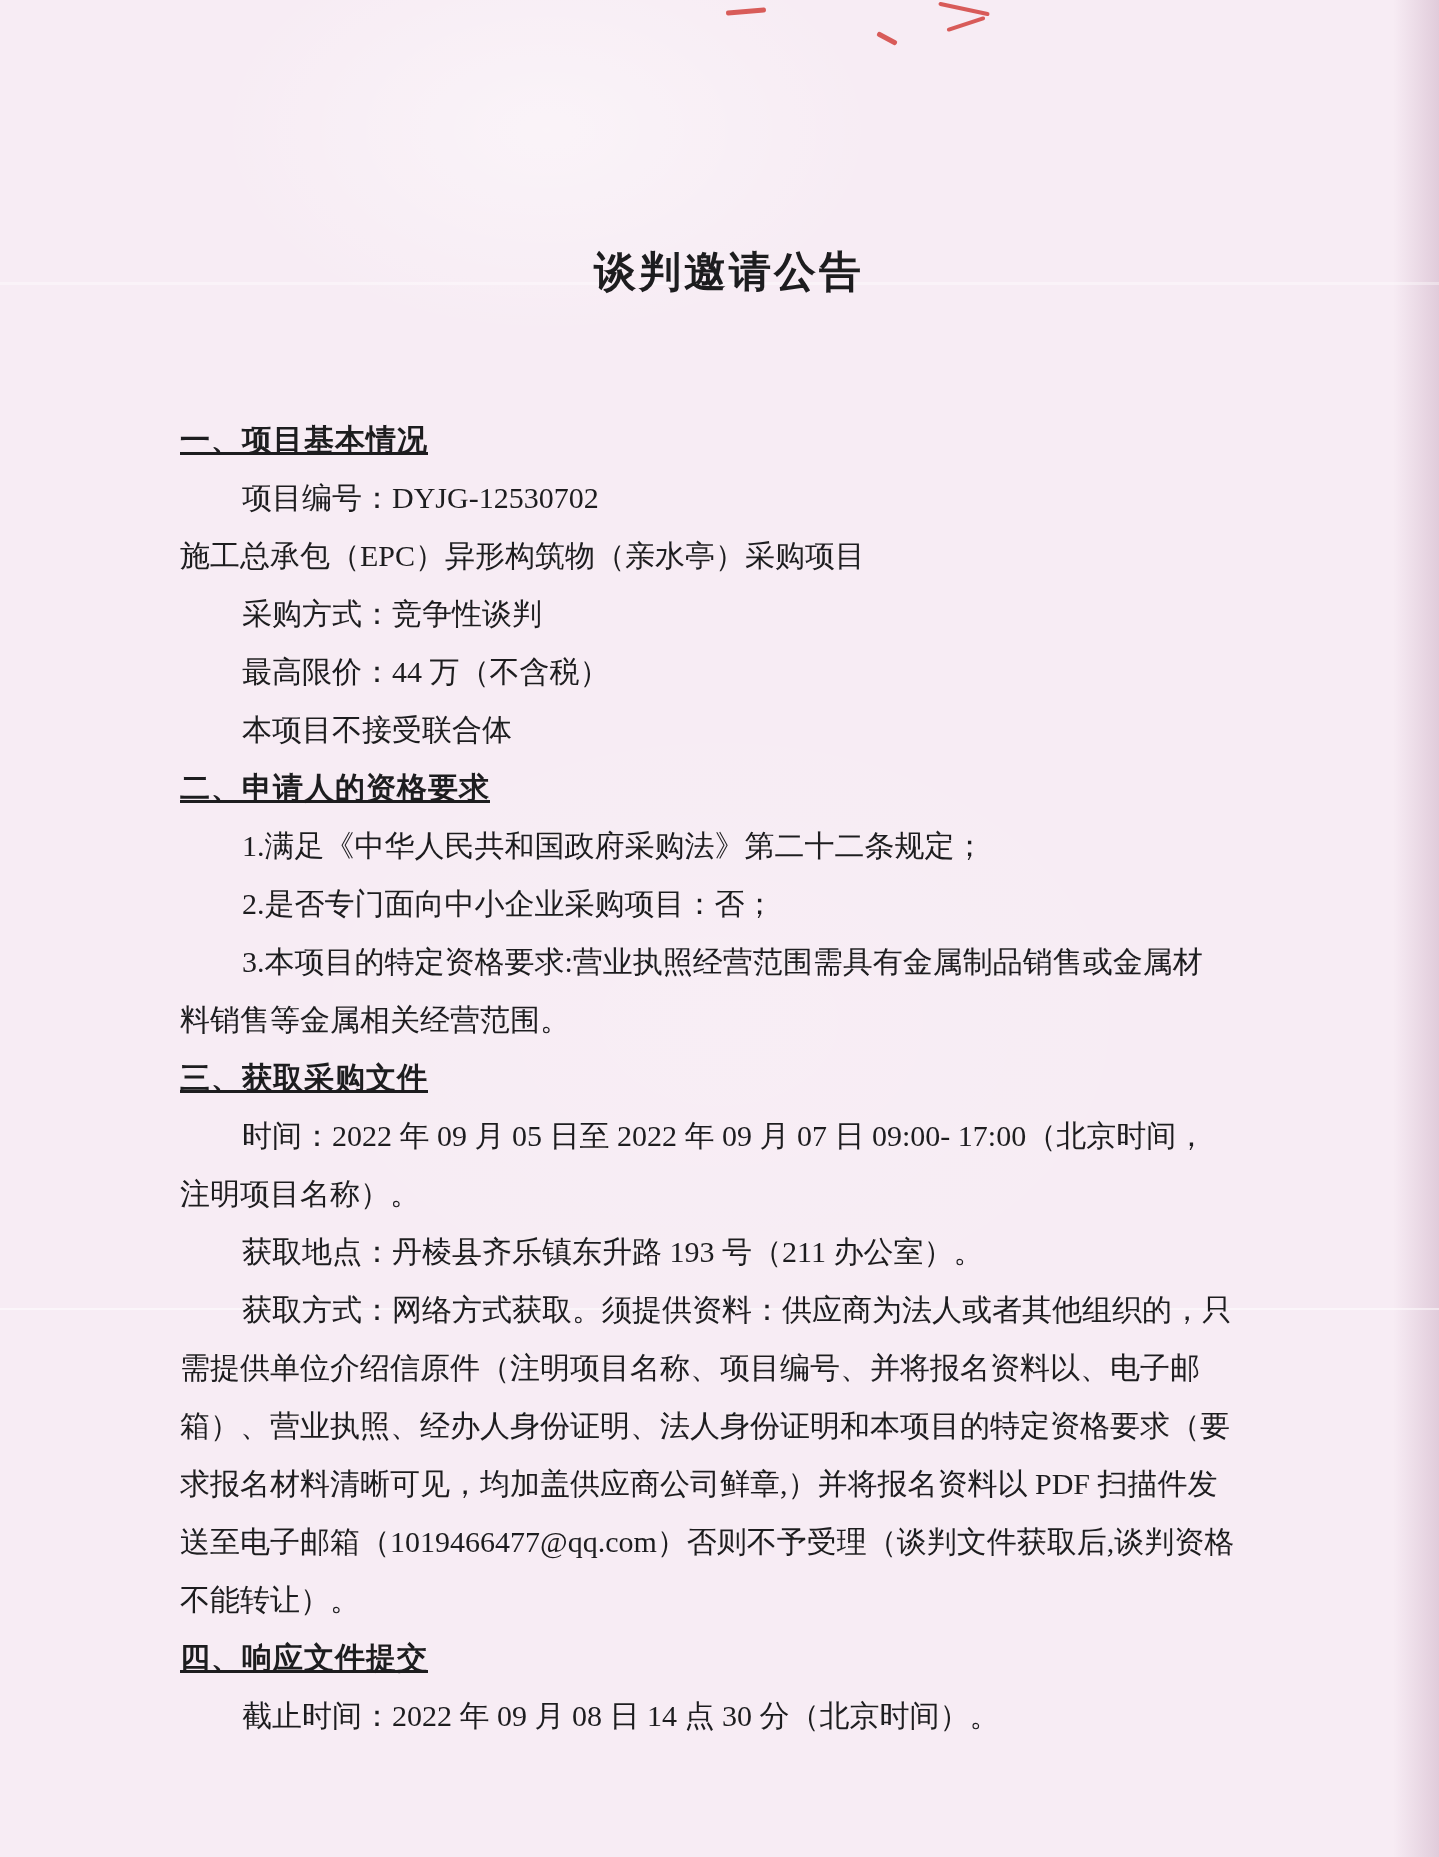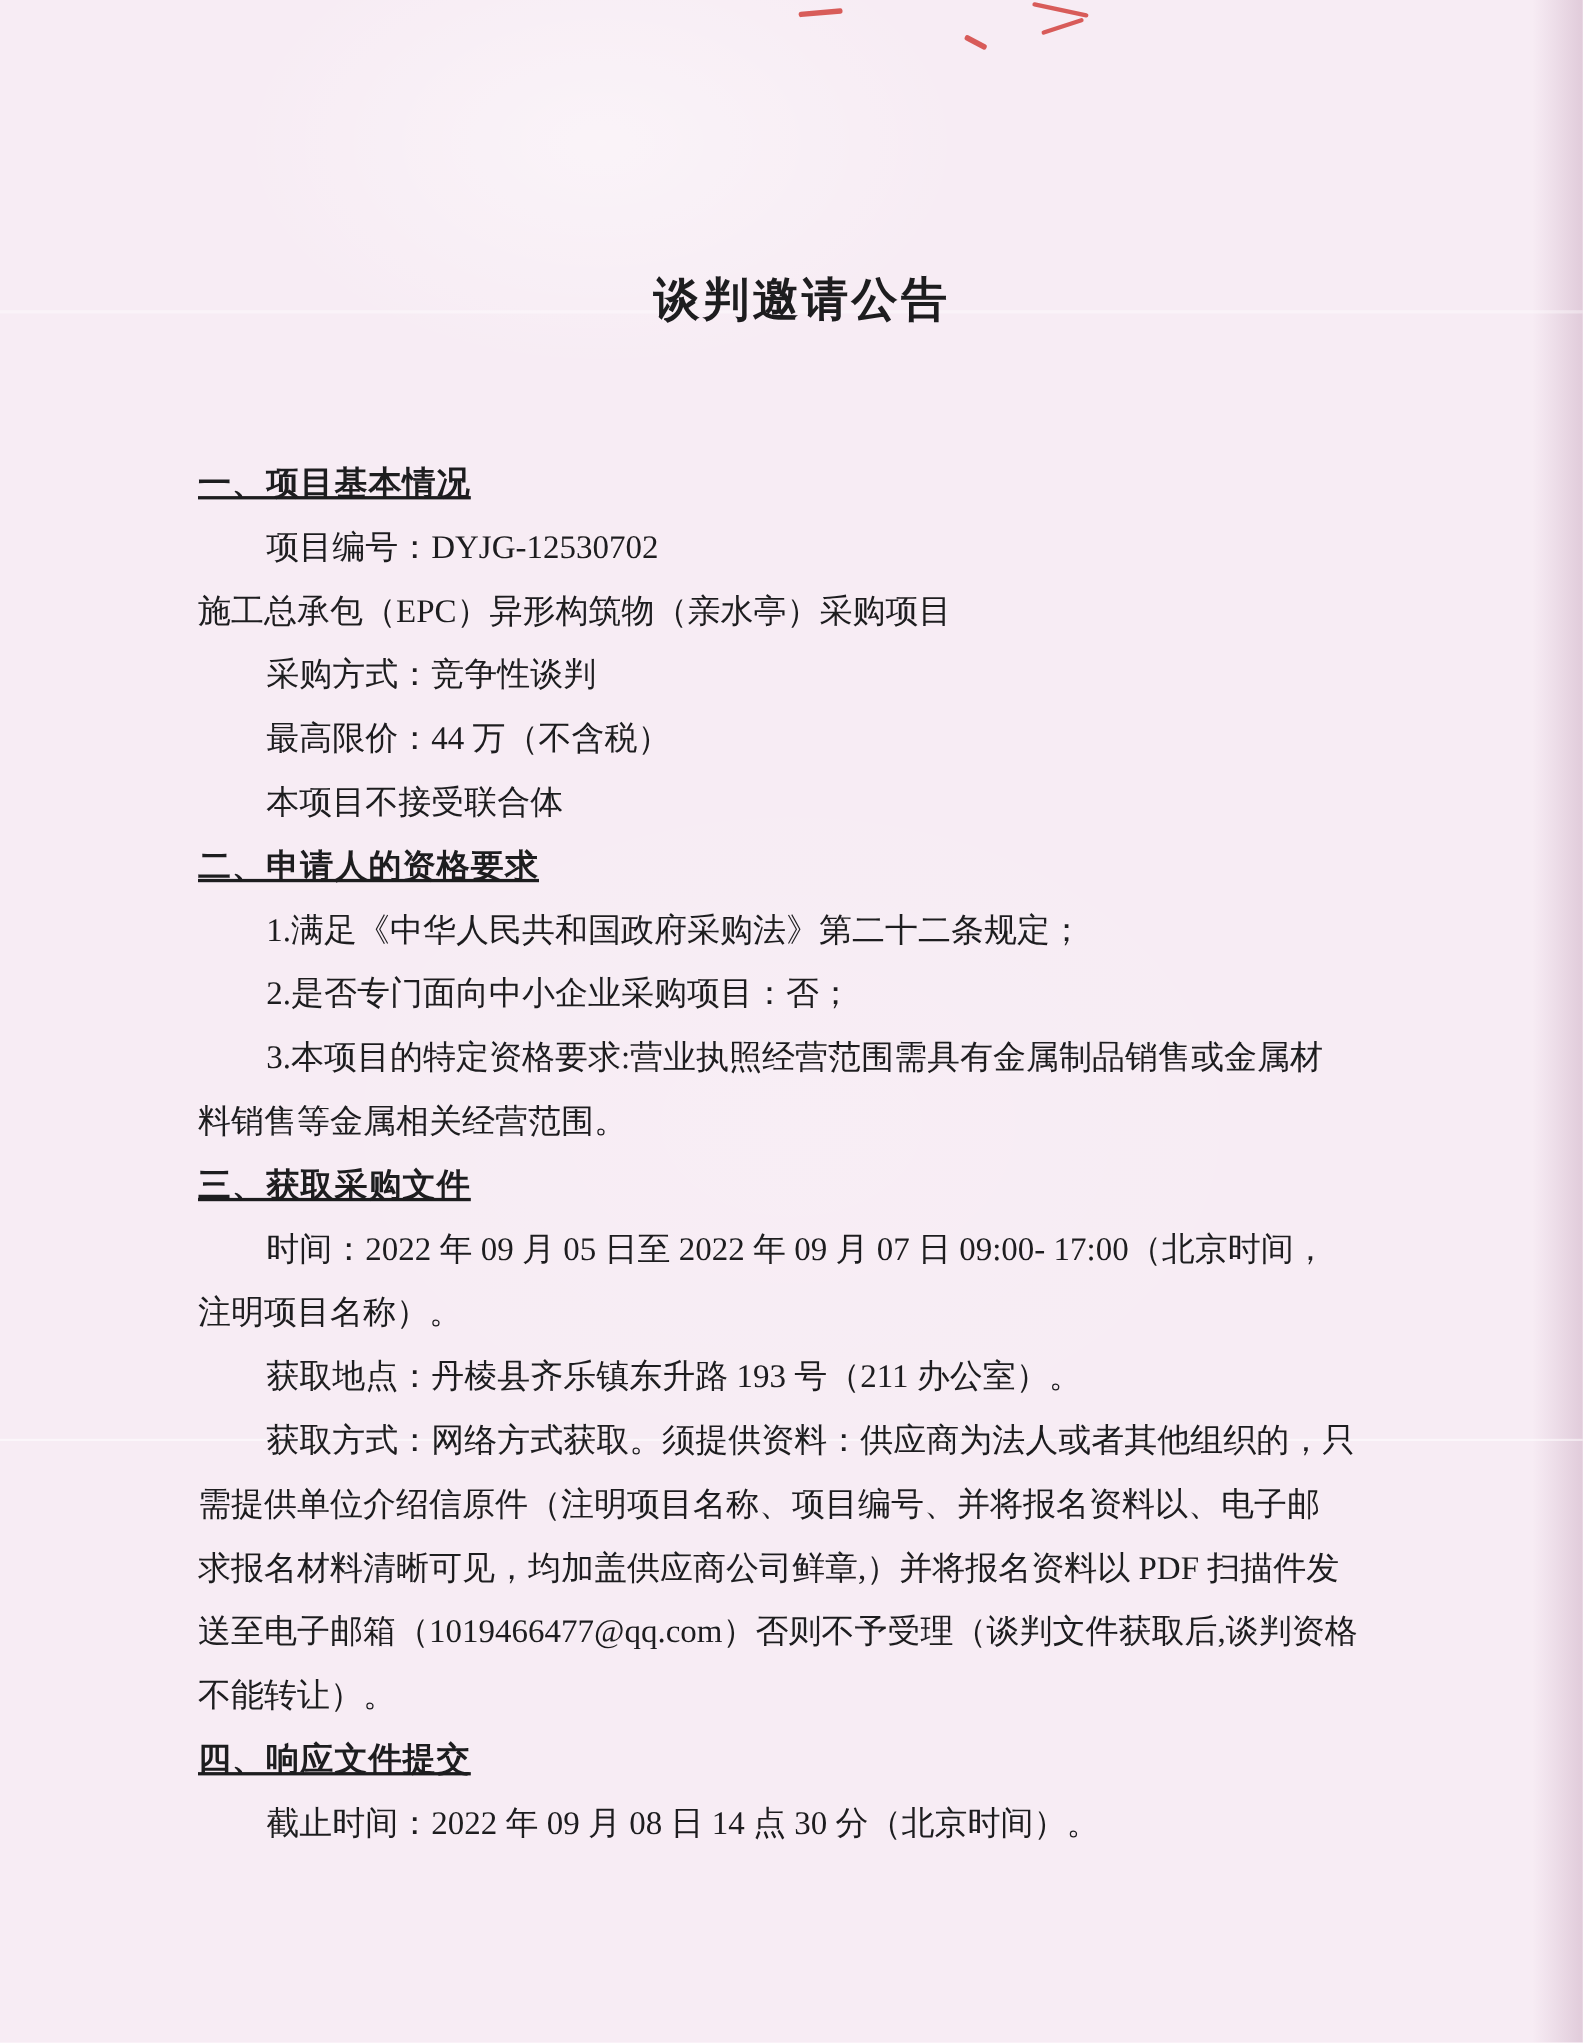--- a/index.html
+++ b/index.html
@@ -90,20 +90,21 @@
     <div class="line indent">1.满足《中华人民共和国政府采购法》第二十二条规定；</div>
     <div class="line indent">2.是否专门面向中小企业采购项目：否；</div>
     <div class="line indent">3.本项目的特定资格要求:营业执照经营范围需具有金属制品销售或金属材</div>
     <div class="line">料销售等金属相关经营范围。</div>
     <div class="line heading">三、获取采购文件</div>
     <div class="line indent">时间：2022 年 09 月 05 日至 2022 年 09 月 07 日 09:00- 17:00（北京时间，</div>
     <div class="line">注明项目名称）。</div>
     <div class="line indent">获取地点：丹棱县齐乐镇东升路 193 号（211 办公室）。</div>
     <div class="line indent">获取方式：网络方式获取。须提供资料：供应商为法人或者其他组织的，只</div>
     <div class="line">需提供单位介绍信原件（注明项目名称、项目编号、并将报名资料以、电子邮</div>
+    <div class="line">箱）、营业执照、经办人身份证明、法人身份证明和本项目的特定资格要求（要</div>
     <div class="line">求报名材料清晰可见，均加盖供应商公司鲜章,）并将报名资料以 PDF 扫描件发</div>
     <div class="line">送至电子邮箱（1019466477@qq.com）否则不予受理（谈判文件获取后,谈判资格</div>
     <div class="line">不能转让）。</div>
     <div class="line heading">四、响应文件提交</div>
     <div class="line indent">截止时间：2022 年 09 月 08 日 14 点 30 分（北京时间）。</div>
   </div>
 
 </div>
 
 </body></html>

